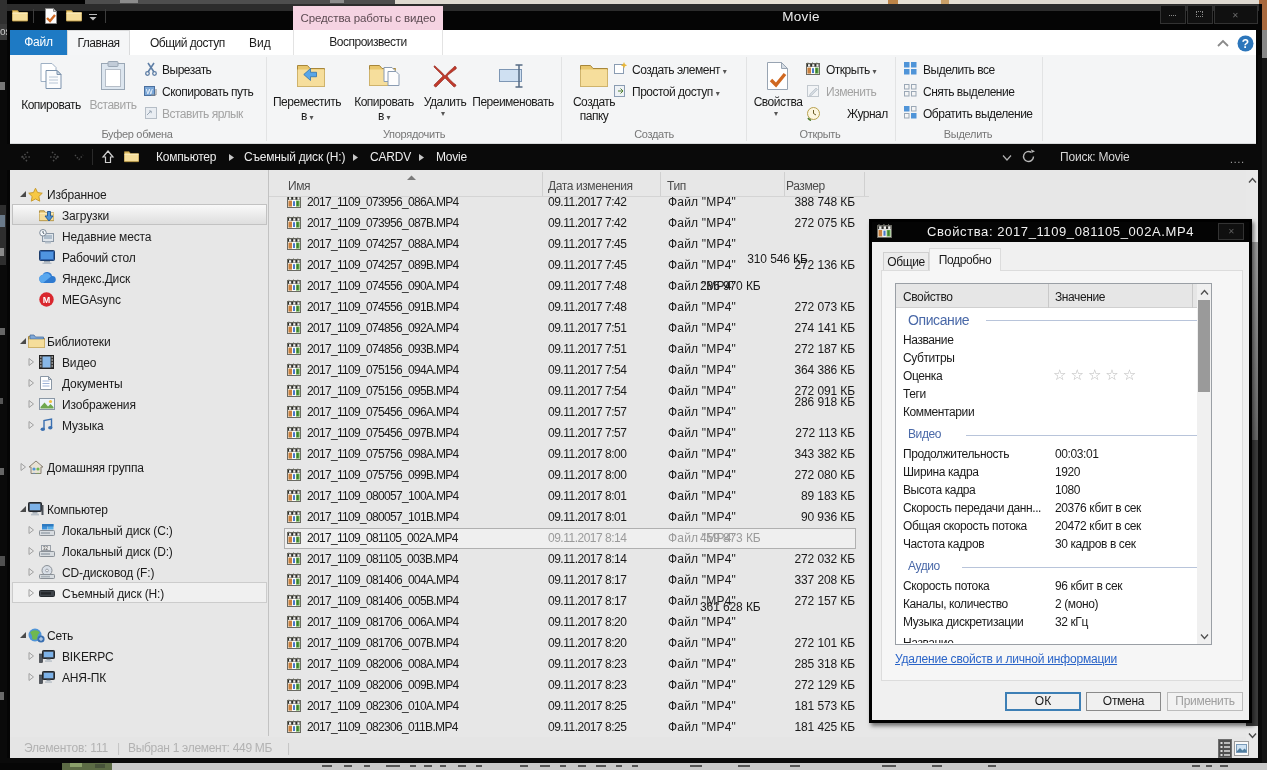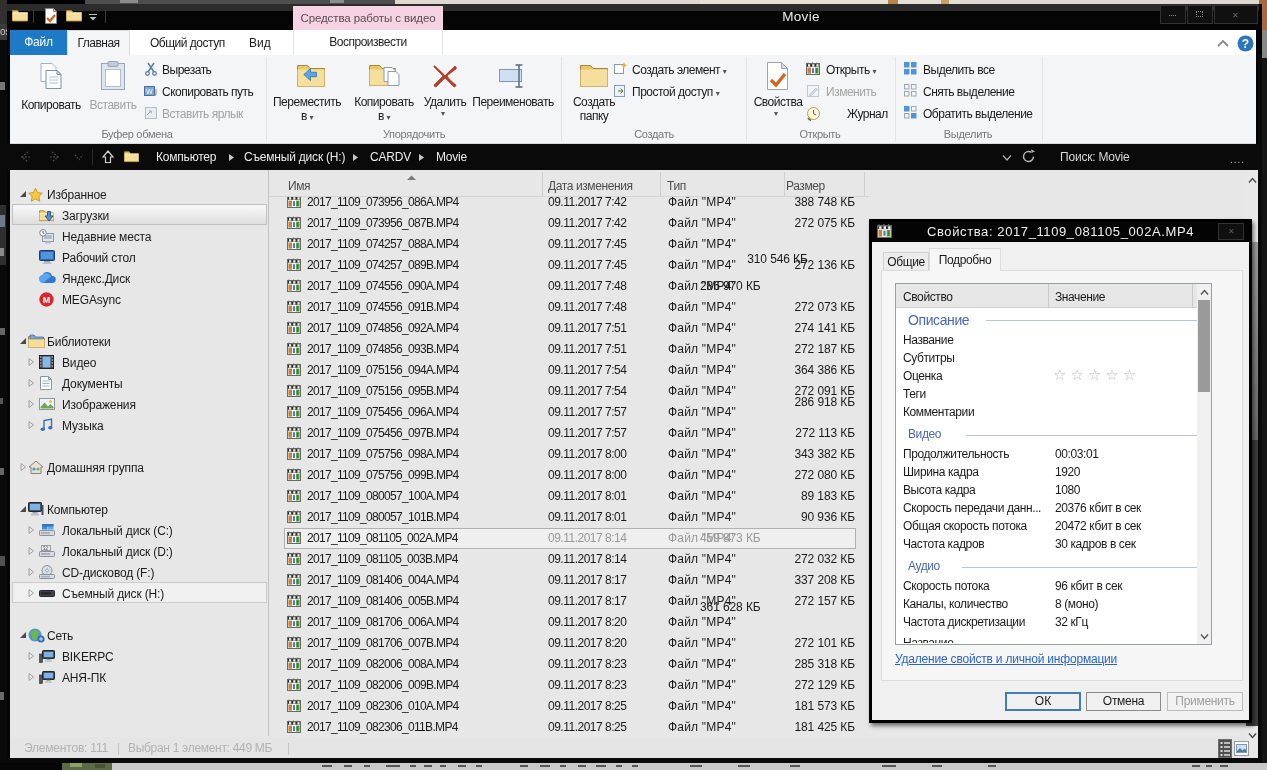--- a/index.html
+++ b/index.html
@@ -1003,22 +1003,22 @@
 <div class="a" style="left:1055px;top:501px;font-size:12px;color:#1a1a1a;letter-spacing:-0.4px;white-space:nowrap">20376 кбит в сек</div>
 <div class="a" style="left:903px;top:519px;font-size:12px;color:#1a1a1a;letter-spacing:-0.4px;white-space:nowrap">Общая скорость потока</div>
 <div class="a" style="left:1055px;top:519px;font-size:12px;color:#1a1a1a;letter-spacing:-0.4px;white-space:nowrap">20472 кбит в сек</div>
 <div class="a" style="left:903px;top:537px;font-size:12px;color:#1a1a1a;letter-spacing:-0.4px;white-space:nowrap">Частота кадров</div>
 <div class="a" style="left:1055px;top:537px;font-size:12px;color:#1a1a1a;letter-spacing:-0.4px;white-space:nowrap">30 кадров в сек</div>
 <div class="a" style="left:908px;top:559px;font-size:12px;color:#4a69a8;letter-spacing:-0.4px">Аудио</div>
 <div class="a" style="left:962px;top:567px;width:236px;height:1px;background:#b8c4da"></div>
 <div class="a" style="left:903px;top:579px;font-size:12px;color:#1a1a1a;letter-spacing:-0.4px;white-space:nowrap">Скорость потока</div>
 <div class="a" style="left:1055px;top:579px;font-size:12px;color:#1a1a1a;letter-spacing:-0.4px;white-space:nowrap">96 кбит в сек</div>
 <div class="a" style="left:903px;top:597px;font-size:12px;color:#1a1a1a;letter-spacing:-0.4px;white-space:nowrap">Каналы, количество</div>
-<div class="a" style="left:1055px;top:597px;font-size:12px;color:#1a1a1a;letter-spacing:-0.4px;white-space:nowrap">8 (моно)</div>
-<div class="a" style="left:903px;top:615px;font-size:12px;color:#1a1a1a;letter-spacing:-0.4px;white-space:nowrap">Частота дискретизации</div>
+<div class="a" style="left:1055px;top:597px;font-size:12px;color:#1a1a1a;letter-spacing:-0.4px;white-space:nowrap">2 (моно)</div>
+<div class="a" style="left:903px;top:615px;font-size:12px;color:#1a1a1a;letter-spacing:-0.4px;white-space:nowrap">Музыка дискретизации</div>
 <div class="a" style="left:1055px;top:615px;font-size:12px;color:#1a1a1a;letter-spacing:-0.4px;white-space:nowrap">32 кГц</div>
 <div class="a" style="left:903px;top:636px;width:120px;height:7px;overflow:hidden;font-size:12px;color:#1a1a1a;letter-spacing:-0.4px">Название</div>
 <div class="a" style="left:1197px;top:284px;width:14px;height:360px;background:#f0f0f0"></div>
 <svg class="a" style="left:1200px;top:288px" width="9" height="9" viewBox="0 0 9 9">
     <path d="M1 6.5 L4.5 2.5 L8 6.5" stroke="#505050" stroke-width="1.3" fill="none"></path>
   </svg>
 <div class="a" style="left:1198px;top:300px;width:12px;height:92px;background:#9a9a9a"></div>
 <svg class="a" style="left:1200px;top:632px" width="9" height="9" viewBox="0 0 9 9">
     <path d="M1 2.5 L4.5 6.5 L8 2.5" stroke="#505050" stroke-width="1.3" fill="none"></path>
   </svg>

